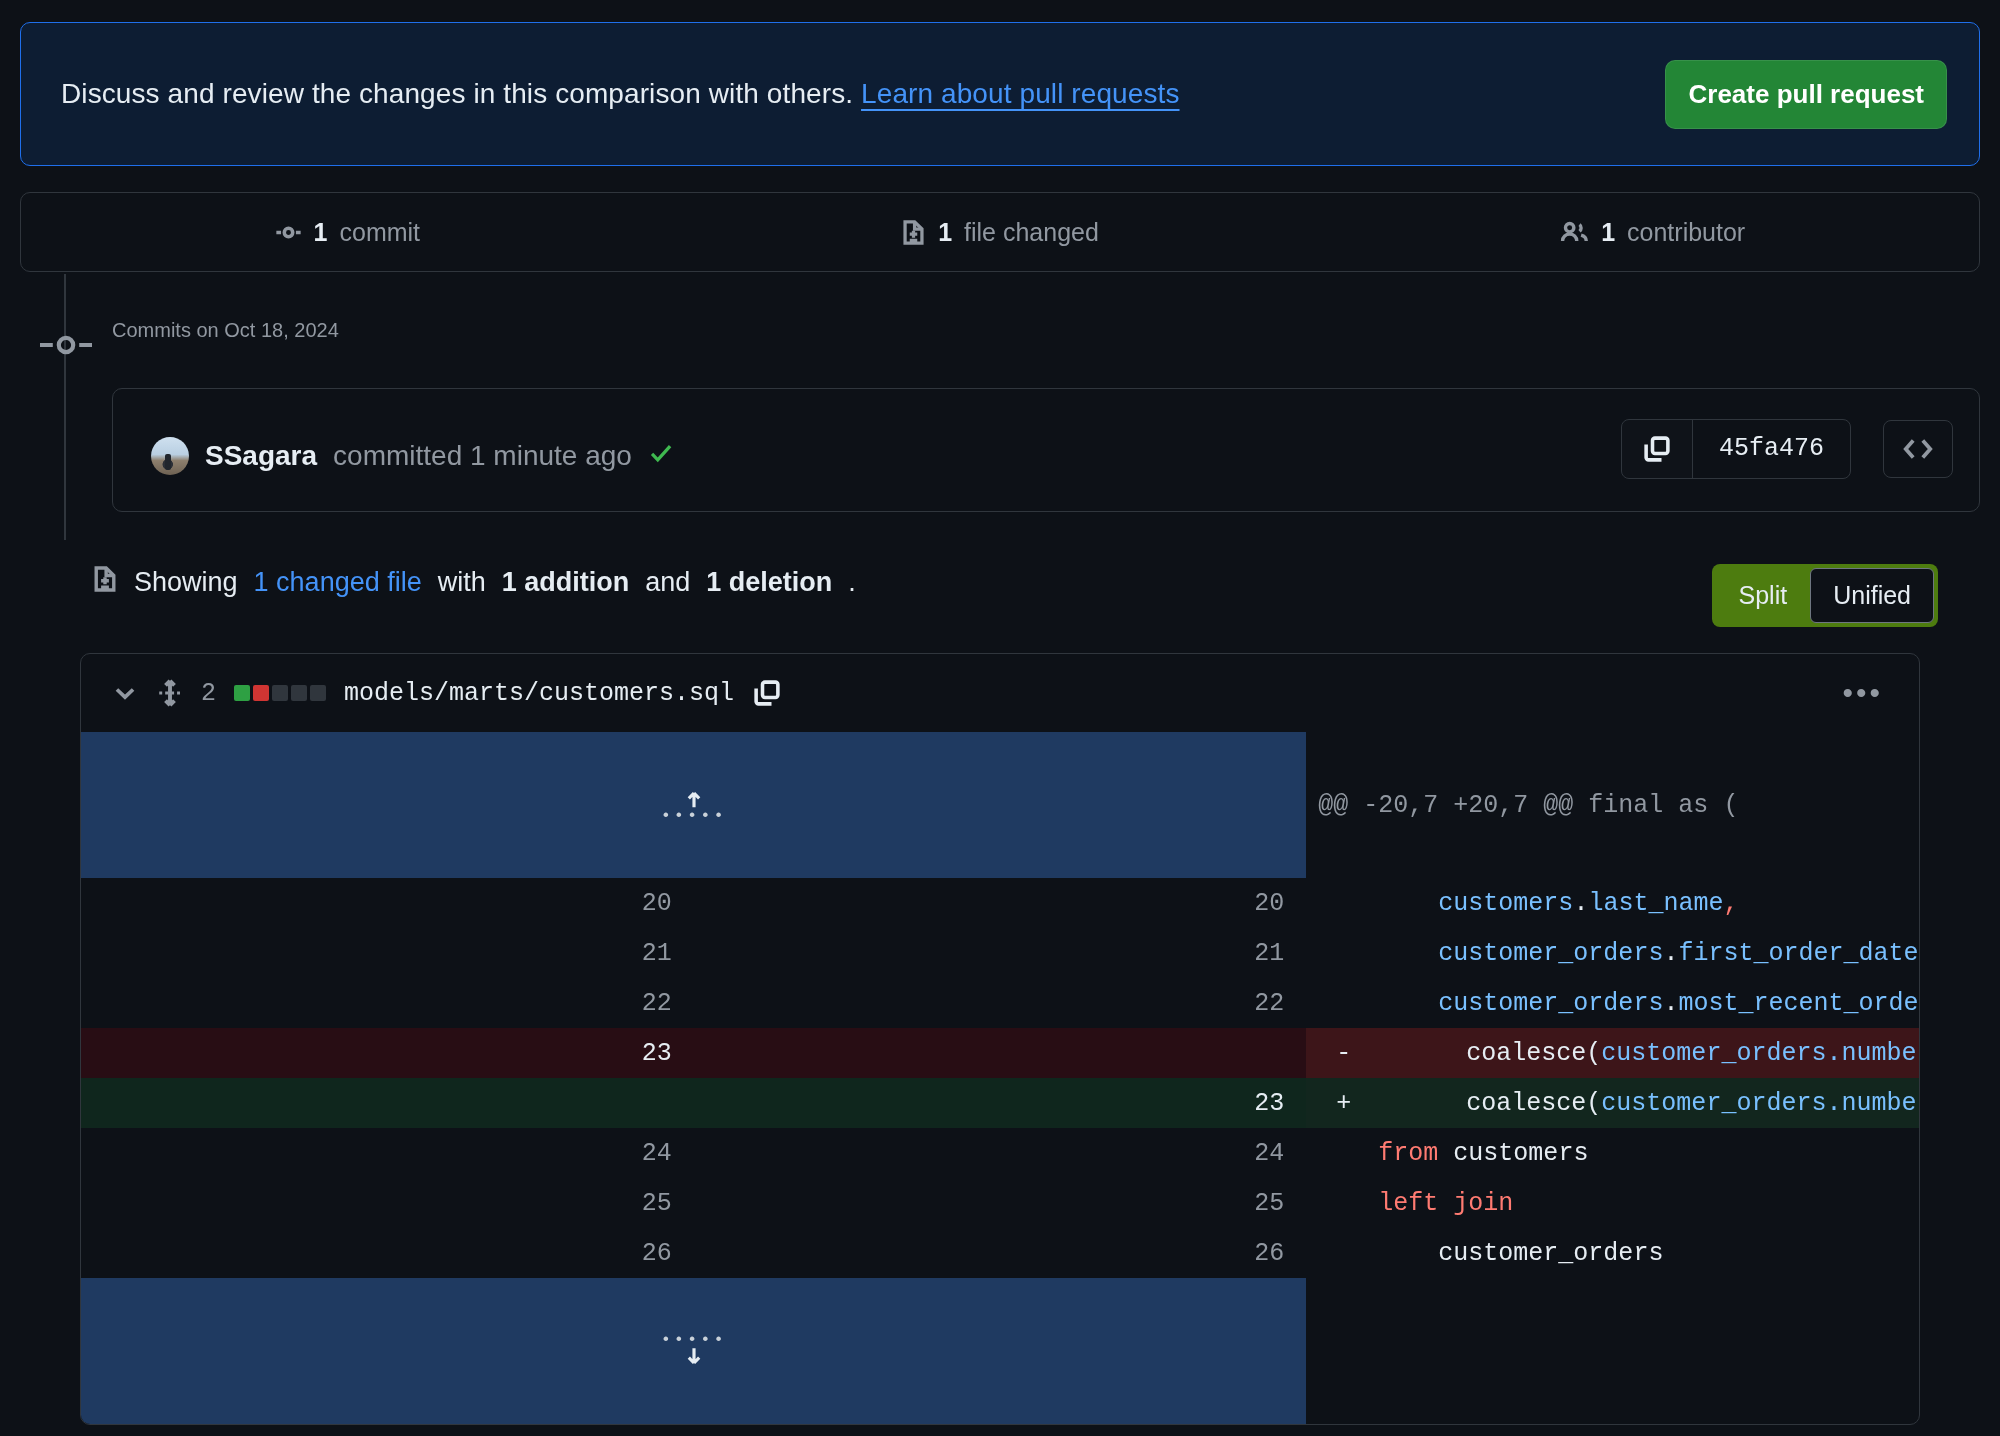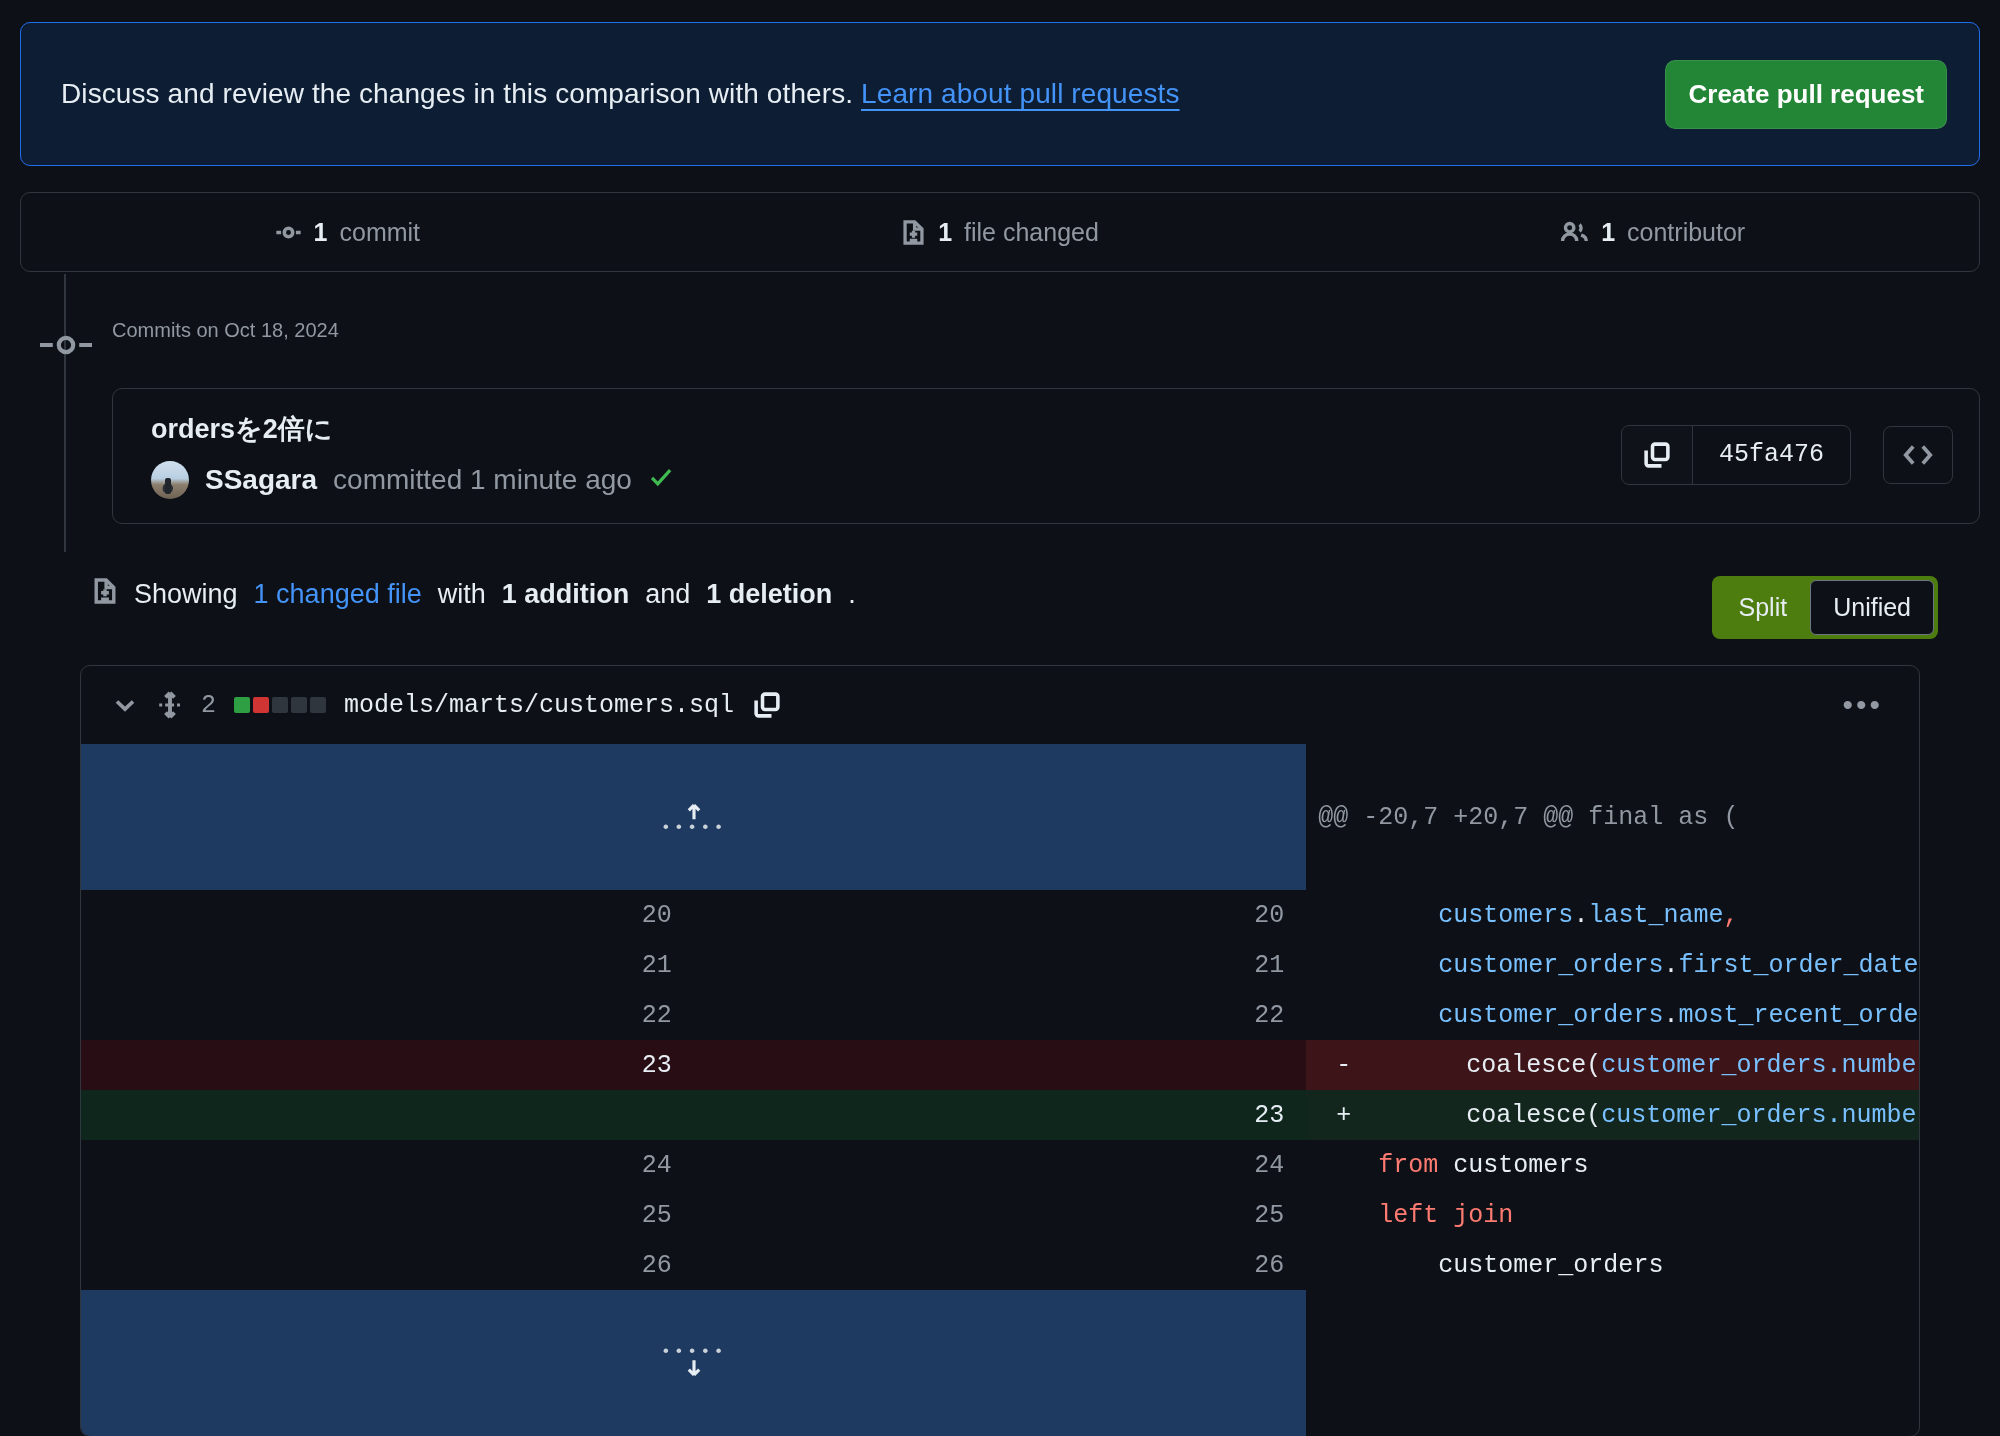--- a/index.html
+++ b/index.html
@@ -191,21 +191,20 @@
     <div class="rail-node">
       <svg width="56" height="26" viewBox="0 0 28 13" style="margin-left:-14px">
           <circle class="icon-stroke-dim" cx="14" cy="6.5" r="3.6"></circle>
           <path class="icon-stroke-dim" d="M1 6.5h6.4M20.6 6.5H27"></path>
         </svg>
     </div>
     <div class="commits-title">Commits on Oct 18, 2024</div>
 
     <div class="commit-card">
       <div>
-        <div class="commit-msg">ordersを2倍に</div>
         <div class="commit-meta">
           <span class="avatar"></span>
           <span style="color:#e6edf3;font-weight:700">SSagara</span>
           <span>committed 1 minute ago</span>
           <span>
             <svg width="26" height="26" viewBox="0 0 16 16">
                 <path d="M2.5 8.6 6 12.2 13.6 3.8" stroke="#3fb950" stroke-width="2" fill="none"></path>
               </svg>
           </span>
         </div>

